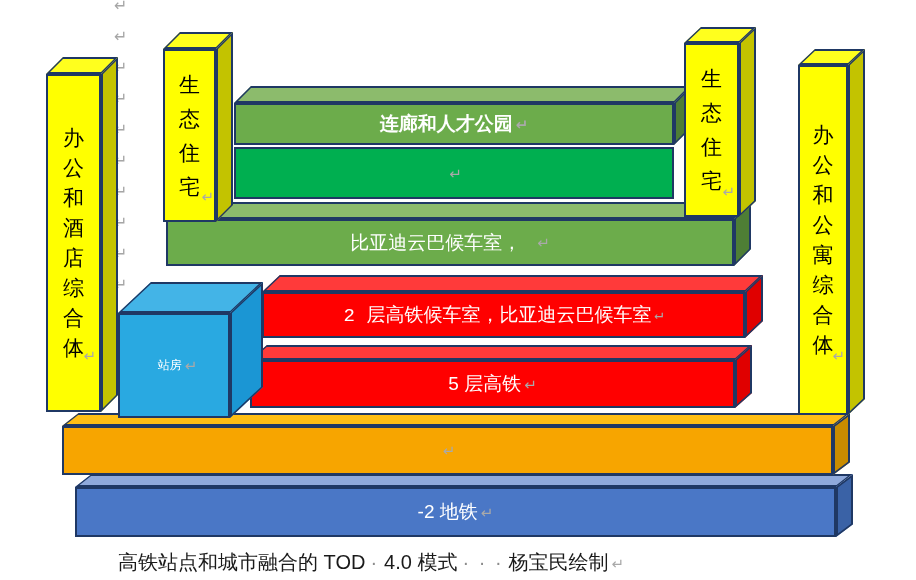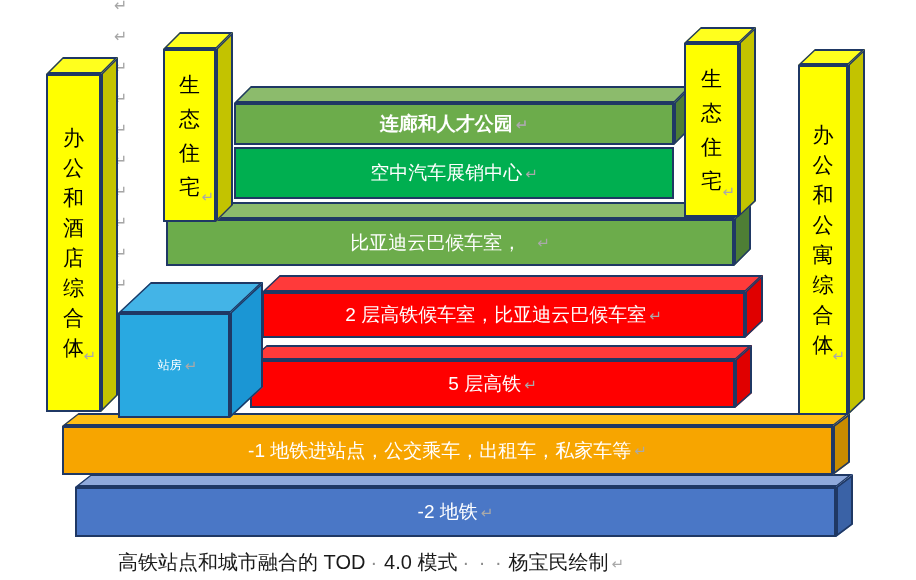--- a/index.html
+++ b/index.html
@@ -70,51 +70,49 @@
     <div class="face front">
       <span class="lbl">-2 地铁</span>
         <span class="pmark">↵</span>
     </div>
   </div>
 
   <div class="box" style="left:62px;top:426px;width:771px;height:49px;--f:#F7A500;--t:#FFBE14;--s:#C98C00;--dx:17px;--dy:13px;--skx:-52deg;--sky:-37deg;">
     <div class="face top"></div>
     <div class="face side"></div>
     <div class="face front">
-      <span class="lbl">-1 地铁进站点，公交乘车，出租车，私家车等</span>
         <span class="pmark">↵</span>
     </div>
   </div>
 
   <div class="box" style="left:166px;top:219px;width:568px;height:47px;--f:#6CAC4B;--t:#8CBB6C;--s:#4E7E35;--dx:17px;--dy:17px;--skx:-45deg;--sky:-45deg;">
     <div class="face top"></div>
     <div class="face side"></div>
     <div class="face front">
       <span class="lbl">比亚迪云巴候车室，</span>
         <span class="pmark gap">↵</span>
     </div>
   </div>
 
   <div class="box" style="left:234px;top:147px;width:440px;height:52px;--f:#00AF50;">
     <div class="face front">
-      <span class="lbl">空中汽车展销中心</span>
         <span class="pmark">↵</span>
     </div>
   </div>
 
   <div class="box" style="left:234px;top:103px;width:440px;height:42px;font-weight:bold;--f:#6CAC4B;--t:#8CBB6C;--s:#4E7E35;--dx:17px;--dy:17px;--skx:-45deg;--sky:-45deg;">
     <div class="face top"></div>
     <div class="face side"></div>
     <div class="face front">
       <span class="lbl">连廊和人才公园</span>
         <span class="pmark">↵</span>
     </div>
   </div>
 
-  <div class="box" style="left:262px;top:292px;width:483px;height:46px;--f:#FF0000;--t:#FF3A3A;--s:#E00000;--dx:18px;--dy:17px;--skx:-46.5deg;--sky:-43.5deg;">
+  <div class="box" style="left:262px;top:292px;width:483px;height:46px;font-family:Liberation Mono, monospace;--f:#FF0000;--t:#FF3A3A;--s:#E00000;--dx:18px;--dy:17px;--skx:-46.5deg;--sky:-43.5deg;">
     <div class="face top"></div>
     <div class="face side"></div>
     <div class="face front">
       <span class="lbl">2 层高铁候车室，比亚迪云巴候车室</span>
         <span class="pmark">↵</span>
     </div>
   </div>
 
   <div class="box" style="left:250px;top:360px;width:485px;height:48px;--f:#FF0000;--t:#FF3A3A;--s:#E00000;--dx:17px;--dy:15px;--skx:-48.5deg;--sky:-41.5deg;">
     <div class="face top"></div>

